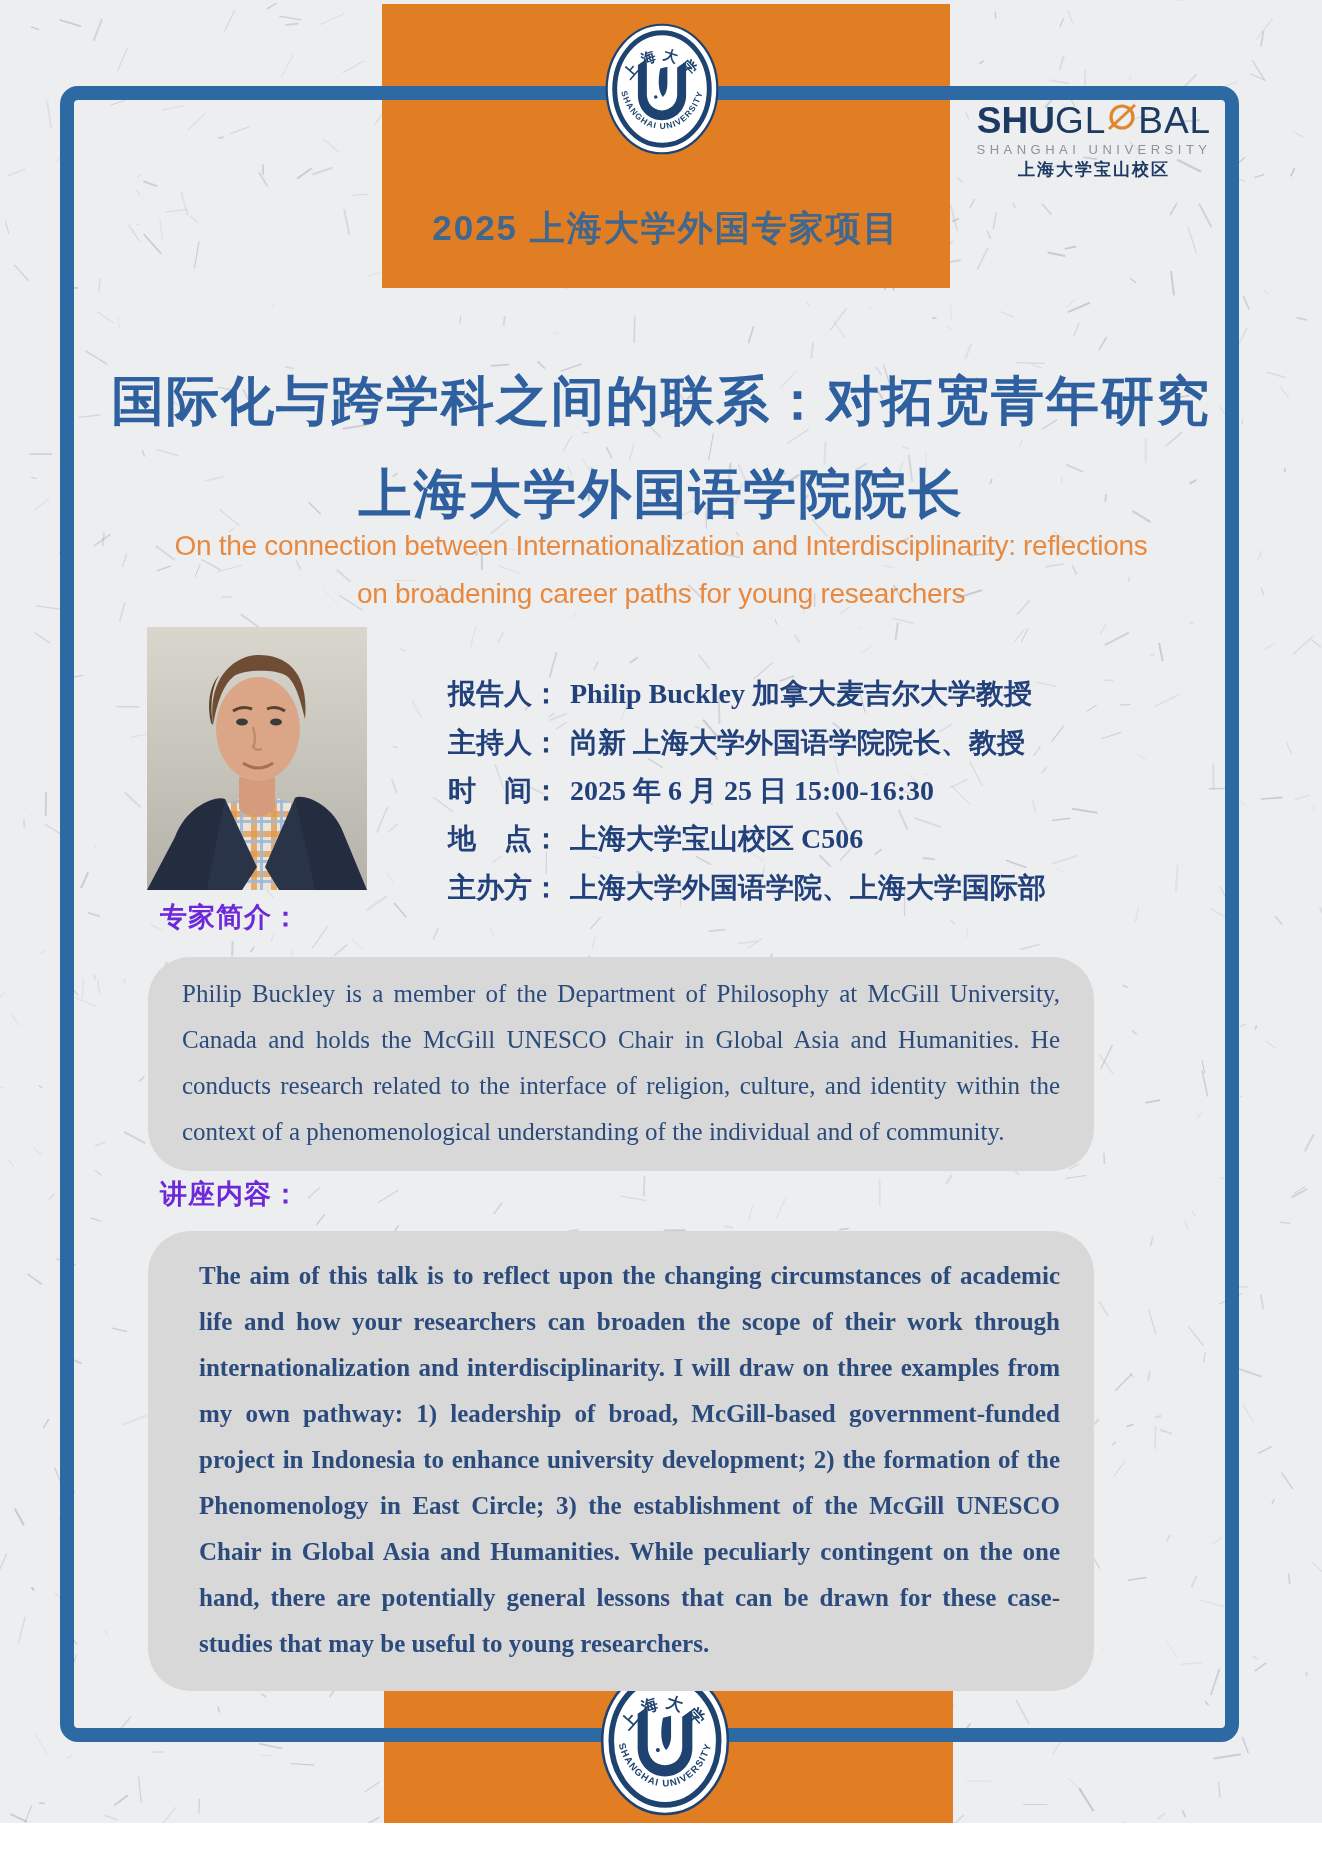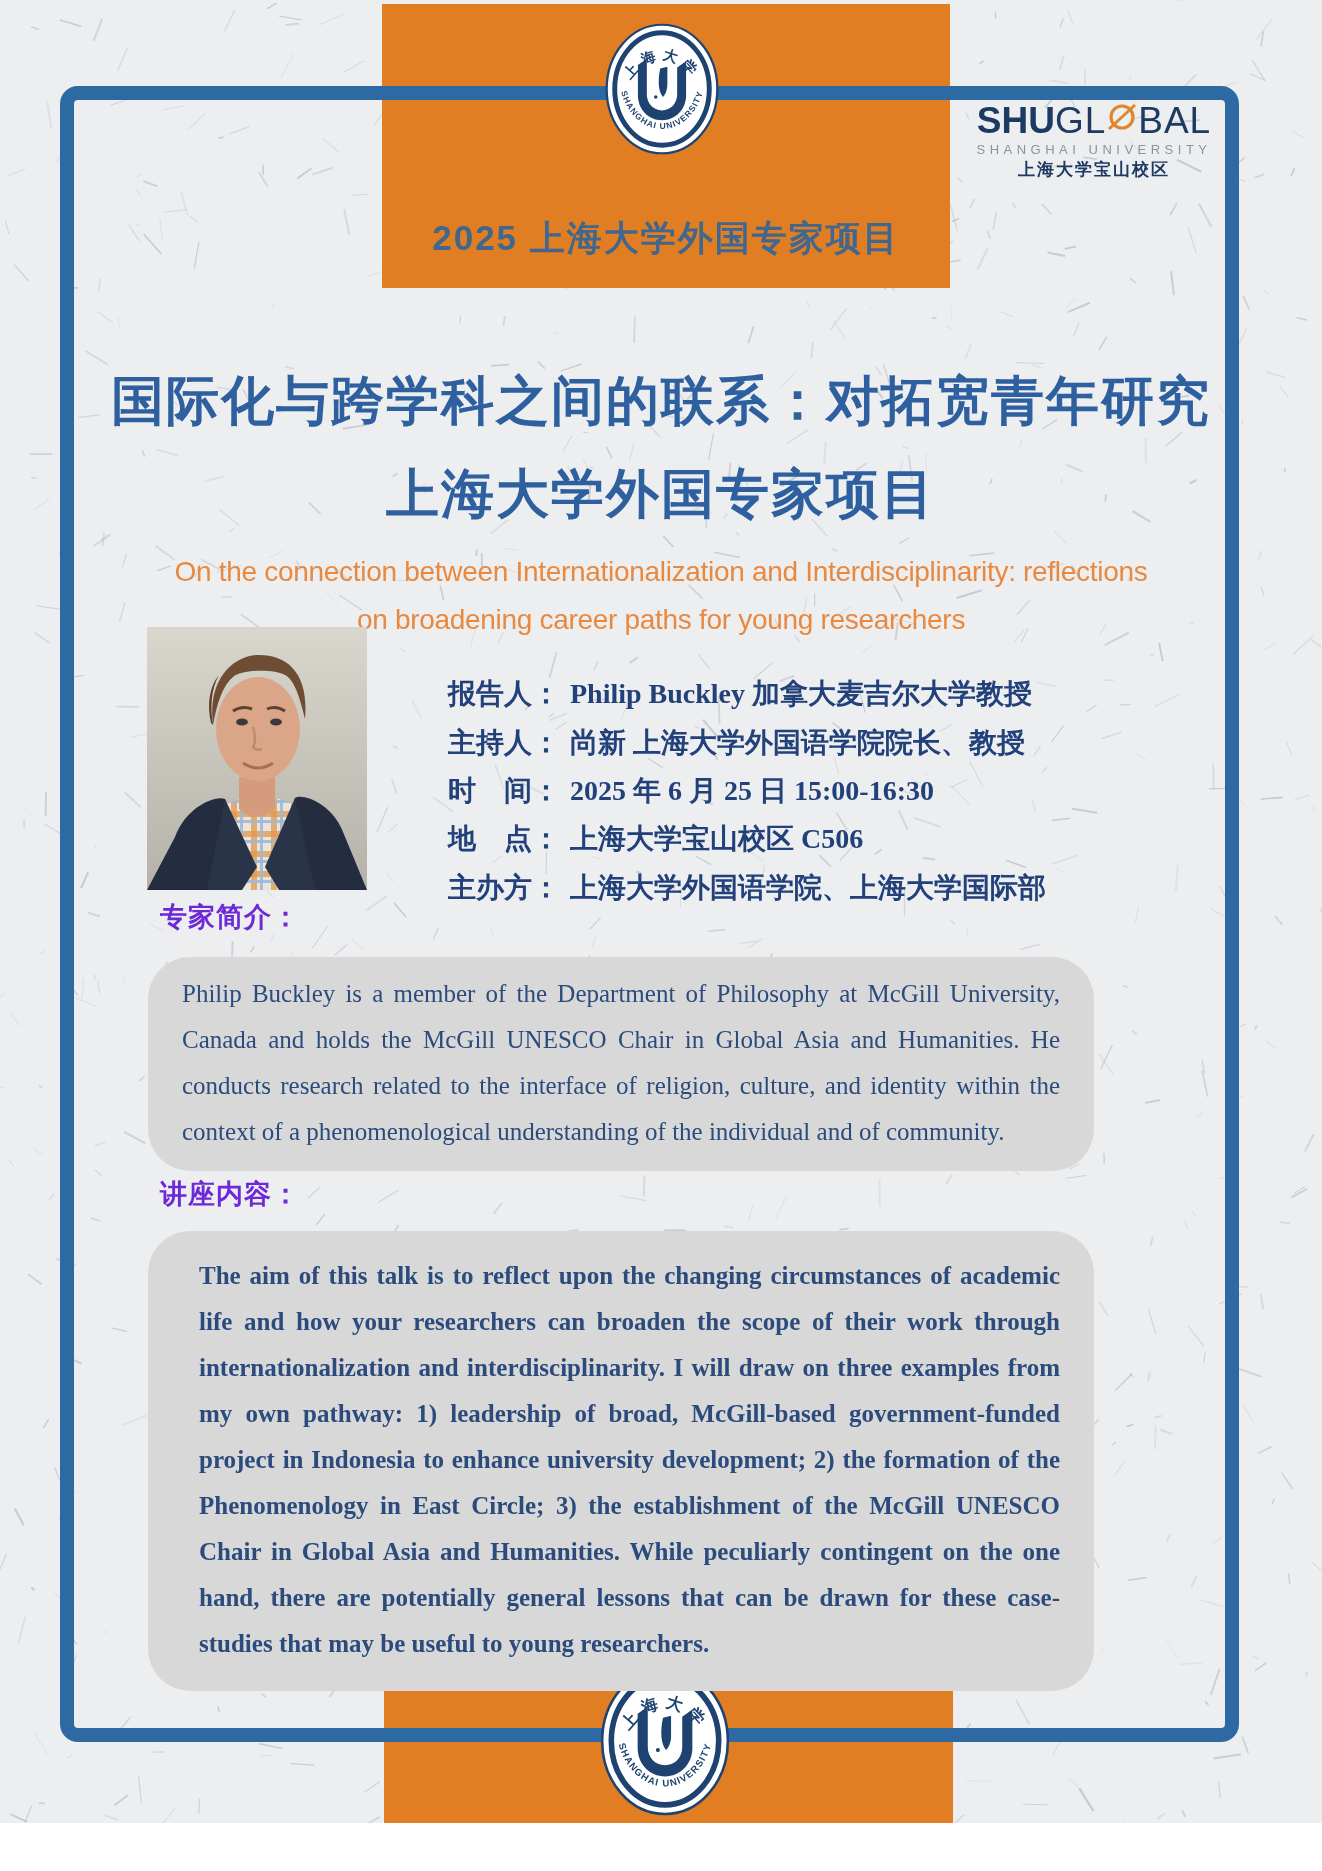--- a/index.html
+++ b/index.html
@@ -13,41 +13,41 @@
   
   .frame{position:absolute;left:60px;top:86px;width:1179px;height:1656px;
          box-sizing:border-box;border:14px solid #2d6aa4;border-radius:18px;z-index:3;}
 
   
   .band{position:absolute;background:#e17d22;z-index:2;}
   .band-top{left:382px;top:4px;width:568px;height:284px;}
   .band-bottom{left:384px;top:1648px;width:569px;height:175px;}
 
   .banner-program{position:absolute;left:0;top:201px;width:100%;text-align:center;
-    font-weight:bold;font-size:35px;letter-spacing:2px;color:#40678e;margin-top:10px;}
+    font-weight:bold;font-size:35px;letter-spacing:2px;color:#40678e;}
 
   
   .seal{position:absolute;z-index:4;}
   .seal-top{left:604px;top:20px;width:116px;height:138px;}
   .seal-bottom{left:599px;top:1665px;width:132px;height:152px;}
 
   
   .shuglobal{position:absolute;left:966px;top:102px;width:256px;text-align:center;z-index:5;}
   .shuglobal .word{display:flex;justify-content:center;
     font-size:37px;color:#1d3a63;line-height:38px;}
   .shuglobal .word .b{font-weight:bold;letter-spacing:0px;}
   .shuglobal .word .t{font-weight:normal;letter-spacing:1px;}
   .shuglobal .globe{width:30px;height:30px;margin:0 1px;}
   .shuglobal .en{font-size:13px;letter-spacing:4.5px;color:#8b93a0;margin-top:2px;white-space:nowrap;}
   .shuglobal .cn{font-size:17px;font-weight:bold;letter-spacing:2px;color:#1d3a63;margin-top:1px;}
 
   
   .title{position:absolute;left:0;top:354px;width:1322px;text-align:center;z-index:5;
     color:#2e5f9e;font-weight:bold;font-size:53px;line-height:93px;letter-spacing:2px;}
-  .subtitle{position:absolute;left:0;top:548px;width:1322px;text-align:center;z-index:5;
+  .subtitle{position:absolute;left:0;top:522px;width:1322px;text-align:center;z-index:5;
     color:#e9893f;font-size:28px;line-height:48px;letter-spacing:-0.3px;}
 
   
   .photo{position:absolute;left:147px;top:627px;width:220px;height:263px;z-index:5;overflow:hidden;}
 
   
   .details{position:absolute;left:448px;top:670px;width:740px;z-index:5;
     font-family:"Liberation Serif",serif;font-weight:bold;font-size:28px;color:#22407a;}
   .details .row{display:flex;height:48.4px;align-items:center;white-space:nowrap;}
   .details .lab{flex:0 0 122px;}
@@ -963,21 +963,21 @@
           <line x1="2" y1="27" x2="28" y2="3" stroke="#e0862c" stroke-width="3"></line>
         </svg>
         <span class="t">BAL</span>
     </div>
     <div class="en">SHANGHAI UNIVERSITY</div>
     <div class="cn">上海大学宝山校区</div>
   </div>
 
   <div class="title">
     <div>国际化与跨学科之间的联系：对拓宽青年研究</div>
-    <div>上海大学外国专家项目</div>
+    <div>上海大学外国语学院院长</div>
   </div>
   <div class="subtitle">
     <div>On the connection between Internationalization and Interdisciplinarity: reflections</div>
     <div>on broadening career paths for young researchers</div>
   </div>
 
   <svg class="photo" viewBox="0 0 220 263">
     <defs>
       <linearGradient id="phbg" x1="0" y1="0" x2="0" y2="1">
         <stop offset="0" stop-color="#d8d6cd"></stop>

